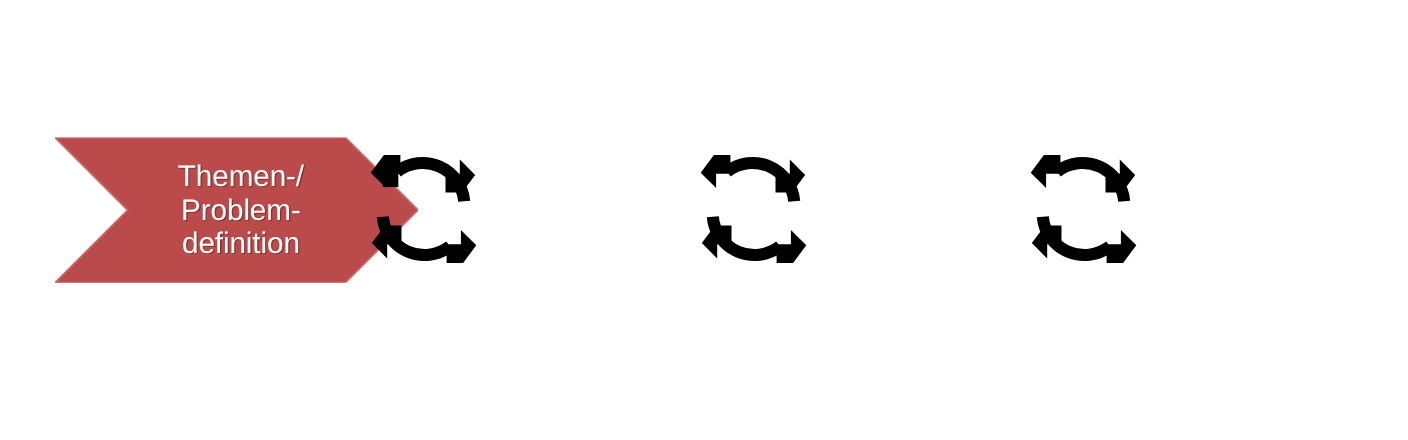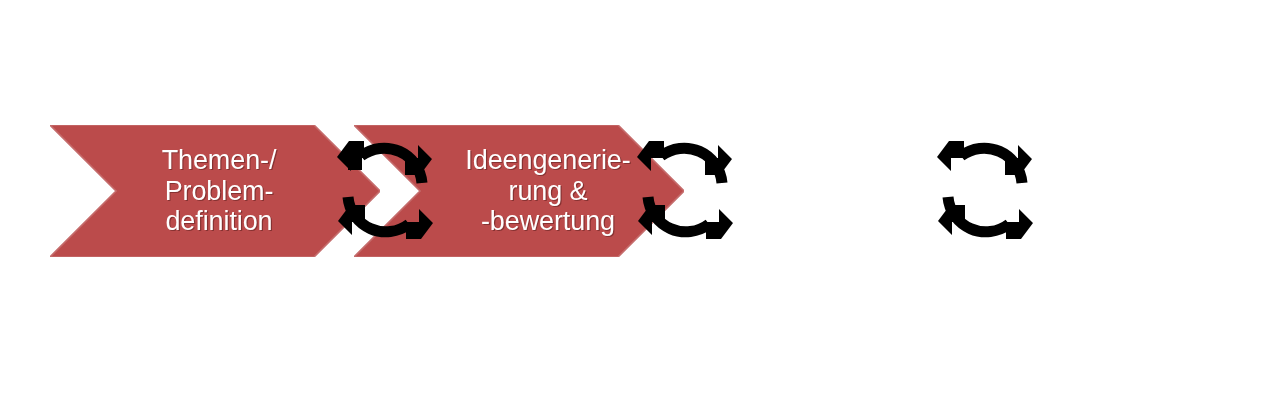--- a/index.html
+++ b/index.html
@@ -80,28 +80,20 @@
 
     <div class="stage stage-1" style="left:28px; width:330px;">
       <svg class="stage-shape" viewBox="0 0 330 132" preserveAspectRatio="none">
         <polygon points="0,0 264,0 330,66 264,132 0,132 66,66" fill="#bb4b4b" stroke="#c56c6c" stroke-width="1.6"></polygon>
       </svg>
       <div class="stage-label">Themen-/
 Problem-
 definition</div>
     </div>
 
-    <div class="stage stage-2" style="left:332px; width:330px;">
-      <svg class="stage-shape" viewBox="0 0 330 132" preserveAspectRatio="none">
-        <polygon points="0,0 264,0 330,66 264,132 0,132 66,66" fill="#bb4b4b" stroke="#c56c6c" stroke-width="1.6"></polygon>
-      </svg>
-      <div class="stage-label">Ideengenerie-
-rung &amp;
--bewertung</div>
-    </div>
 
 
 
     <div class="cycle-icon" style="left:309px;">
       <svg viewBox="0 0 108 104" preserveAspectRatio="none">
         <g fill="none" stroke="#000000" stroke-width="11" stroke-linecap="butt">
           <path d="M 30 18 A 38 38 0 0 1 91 45"></path>
           <path d="M 78 86 A 38 38 0 0 1 17 59"></path>
         </g>
         <polygon points="31,4 31,32 17,32 17,18 31,18" fill="#000000"></polygon>

